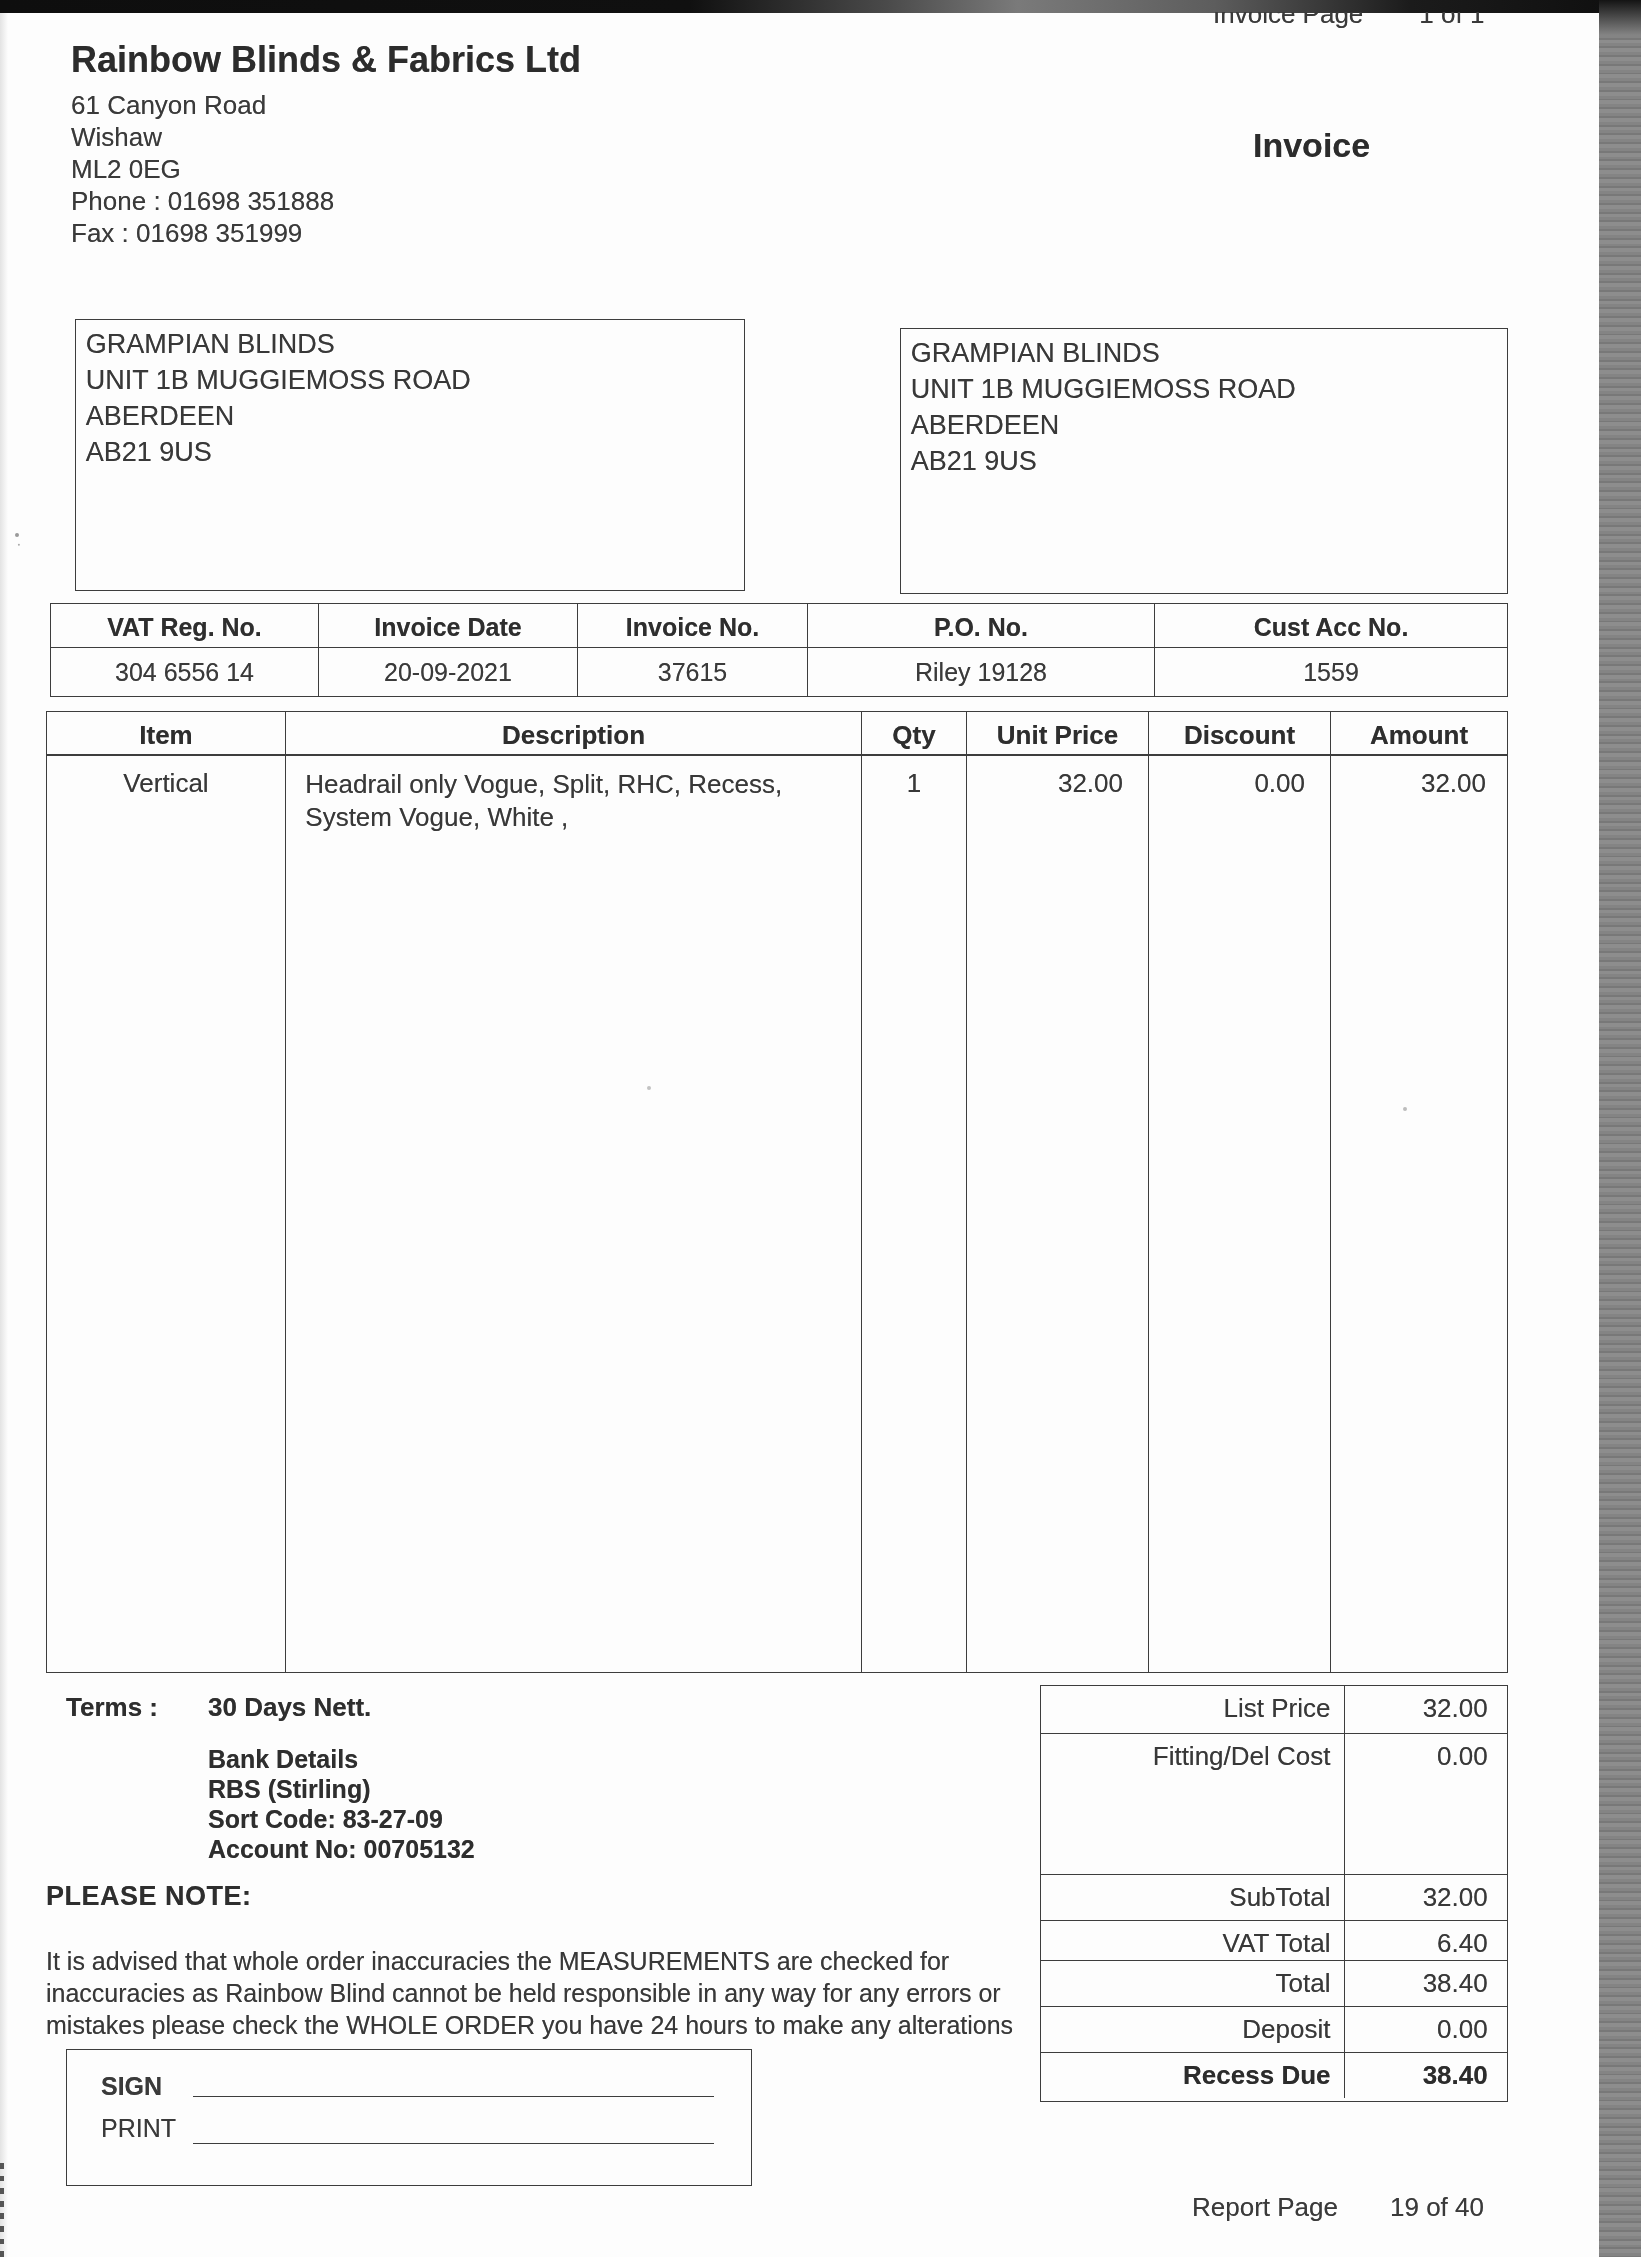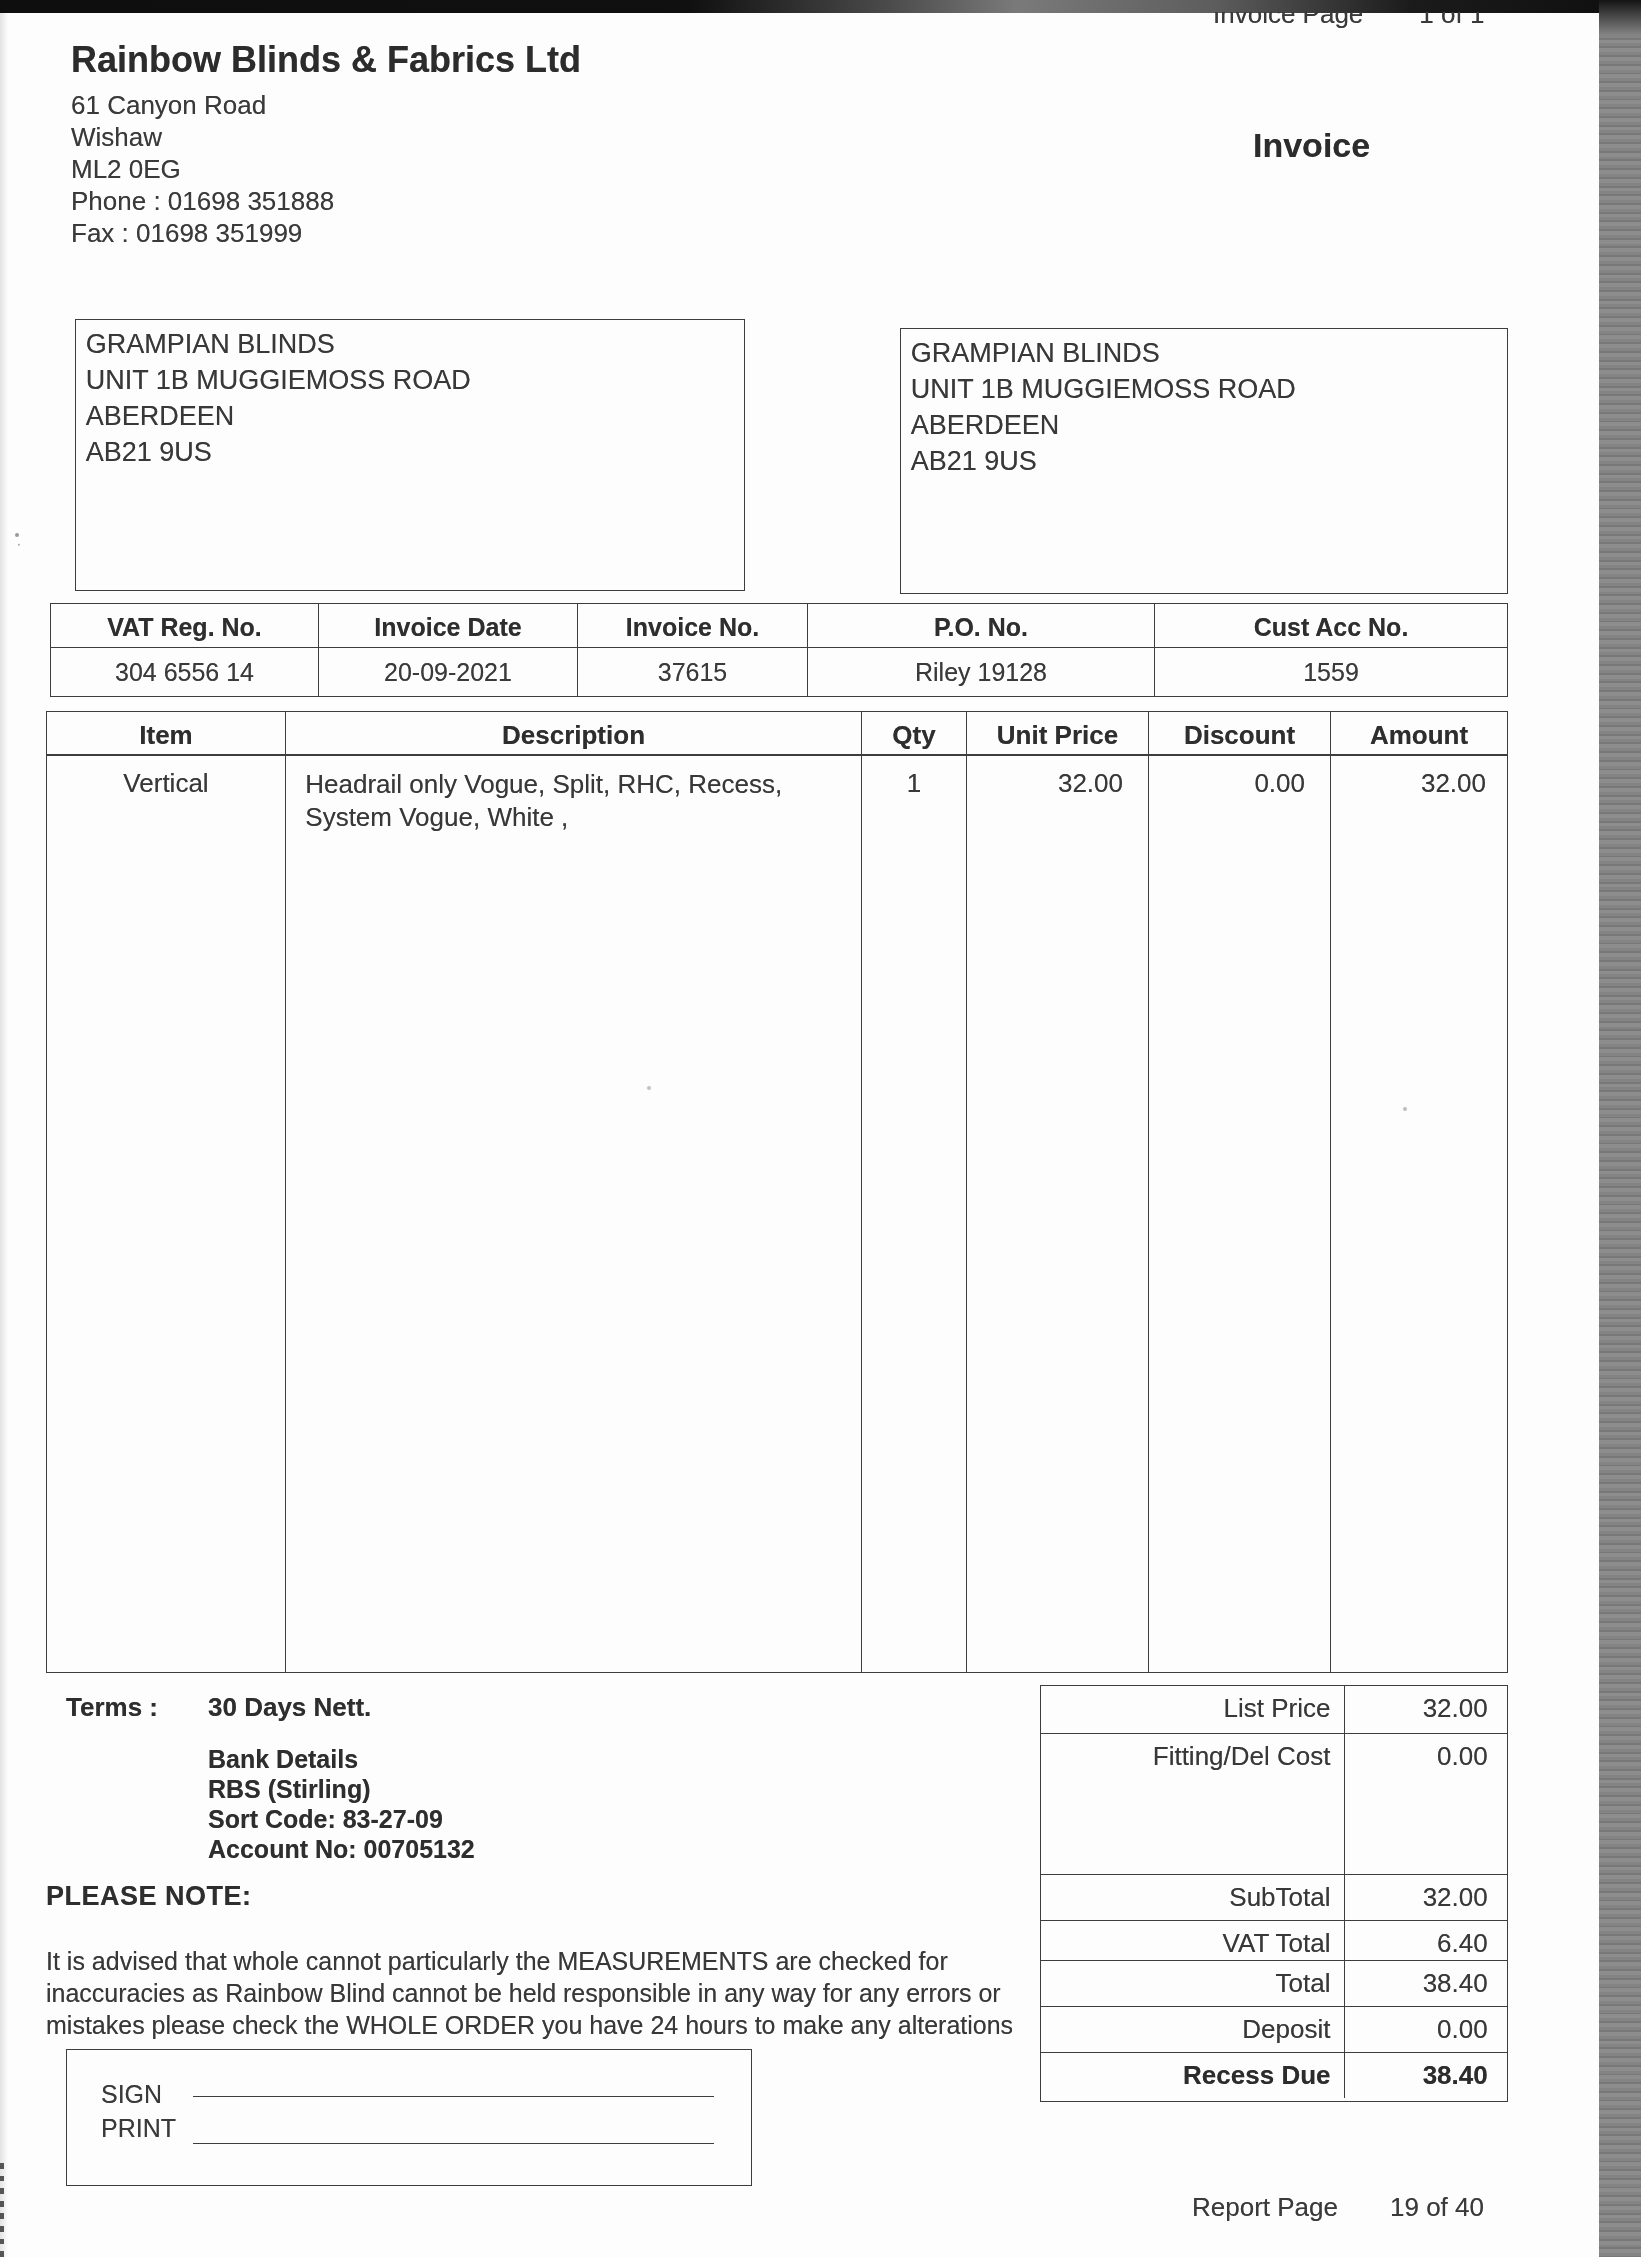--- a/index.html
+++ b/index.html
@@ -80,21 +80,21 @@
   .totals-row:last-child{ border-bottom:none; }
   .totals-row .t-label{ width:304px; border-right:1.9px solid #3d3d3d; text-align:right; padding:6.8px 13.5px 0 0; font-size:26px; color:#383838; }
   .totals-row .t-value{ flex:1; text-align:right; padding:6.8px 19.3px 0 0; font-size:26px; color:#383838; }
   .totals-row.h-50{ height:48px; } .totals-row.h-146{ height:141px; } .totals-row.h-48{ height:46px; }
   .totals-row.h-41{ height:40px; } .totals-row.h-47{ height:45px; }
   .totals-row.bold .t-label, .totals-row.bold .t-value{ font-weight:bold; color:#2c2c2c; }
 
   
   .sign-box{ position:absolute; left:66px; top:2049px; width:686px; height:137px; border:1.9px solid #3d3d3d; }
   .sign-box .sig-label{ position:absolute; left:34px; font-size:25px; color:#3a3a3a; }
-  .sign-box .lbl-sign{ top:30px; } .sign-box .lbl-print{ top:64px; }
+  .sign-box .lbl-sign{ top:22px;font-weight:bold; } .sign-box .lbl-print{ top:64px; }
   .sign-box .sig-line{ position:absolute; left:126px; right:37px; height:0; border-bottom:1.9px solid #3d3d3d; }
   .sign-box .line-sign{ top:46px; } .sign-box .line-print{ top:93px; }
 
   
   .report-page-label{ position:absolute; left:1192px; top:2192px; font-size:26px; color:#3a3a3a; }
   .report-page-value{ position:absolute; left:1390px; top:2192px; font-size:26px; color:#3a3a3a; }
 </style>
 </head>
 <body>
 
@@ -180,21 +180,21 @@
 
   <div class="bank-block">
     <div>Bank Details</div>
     <div>RBS (Stirling)</div>
     <div>Sort Code: 83-27-09</div>
     <div>Account No: 00705132</div>
   </div>
 
   <div class="please-note-title">PLEASE NOTE:</div>
   <div class="note-block">
-    <div>It is advised that whole cannot particularly the MEASUREMENTS are checked for</div>
+    <div>It is advised that whole order inaccuracies the MEASUREMENTS are checked for</div>
     <div>inaccuracies as Rainbow Blind cannot be held responsible in any way for any errors or</div>
     <div>mistakes please check the WHOLE ORDER you have 24 hours to make any alterations</div>
   </div>
 
   <div class="totals-box">
     <div class="totals-row h-50">
       <div class="t-label">List Price</div>
       <div class="t-value">32.00</div>
     </div>
     <div class="totals-row h-146">

